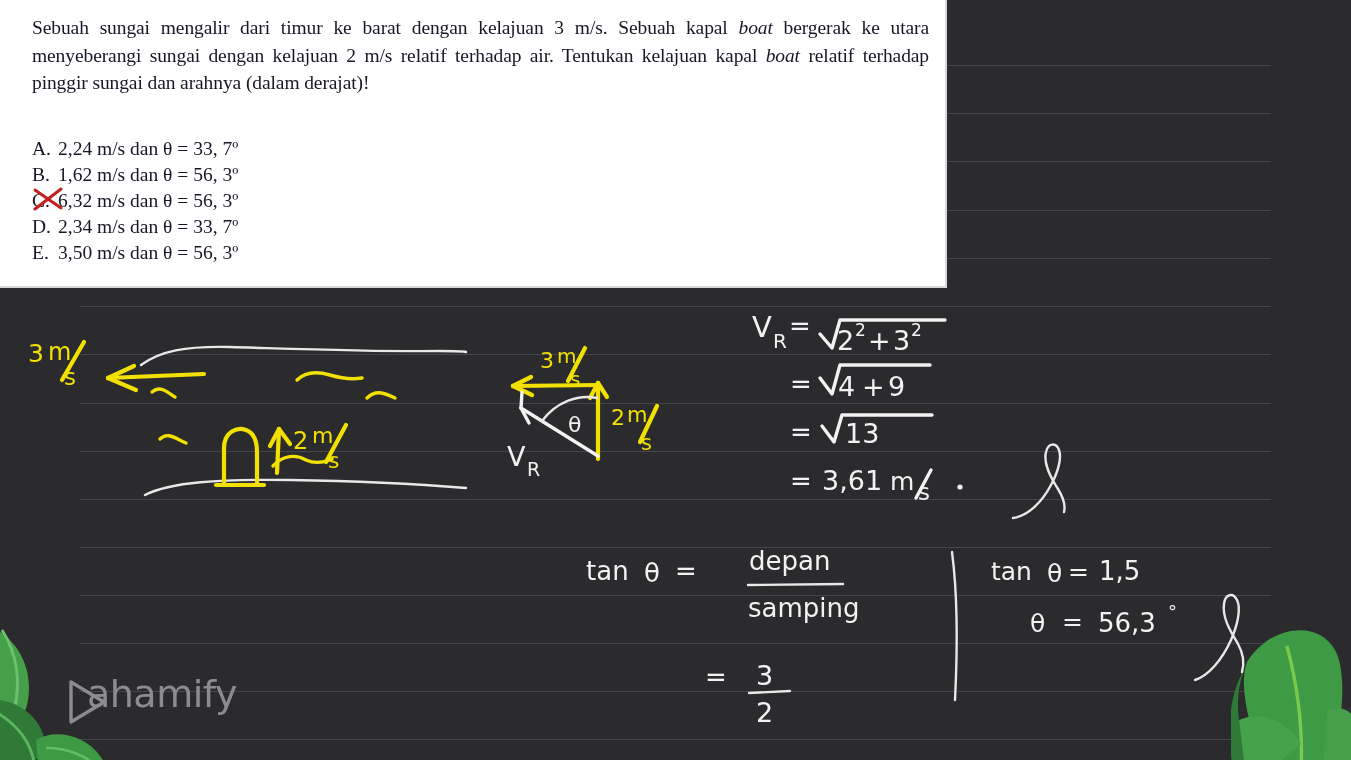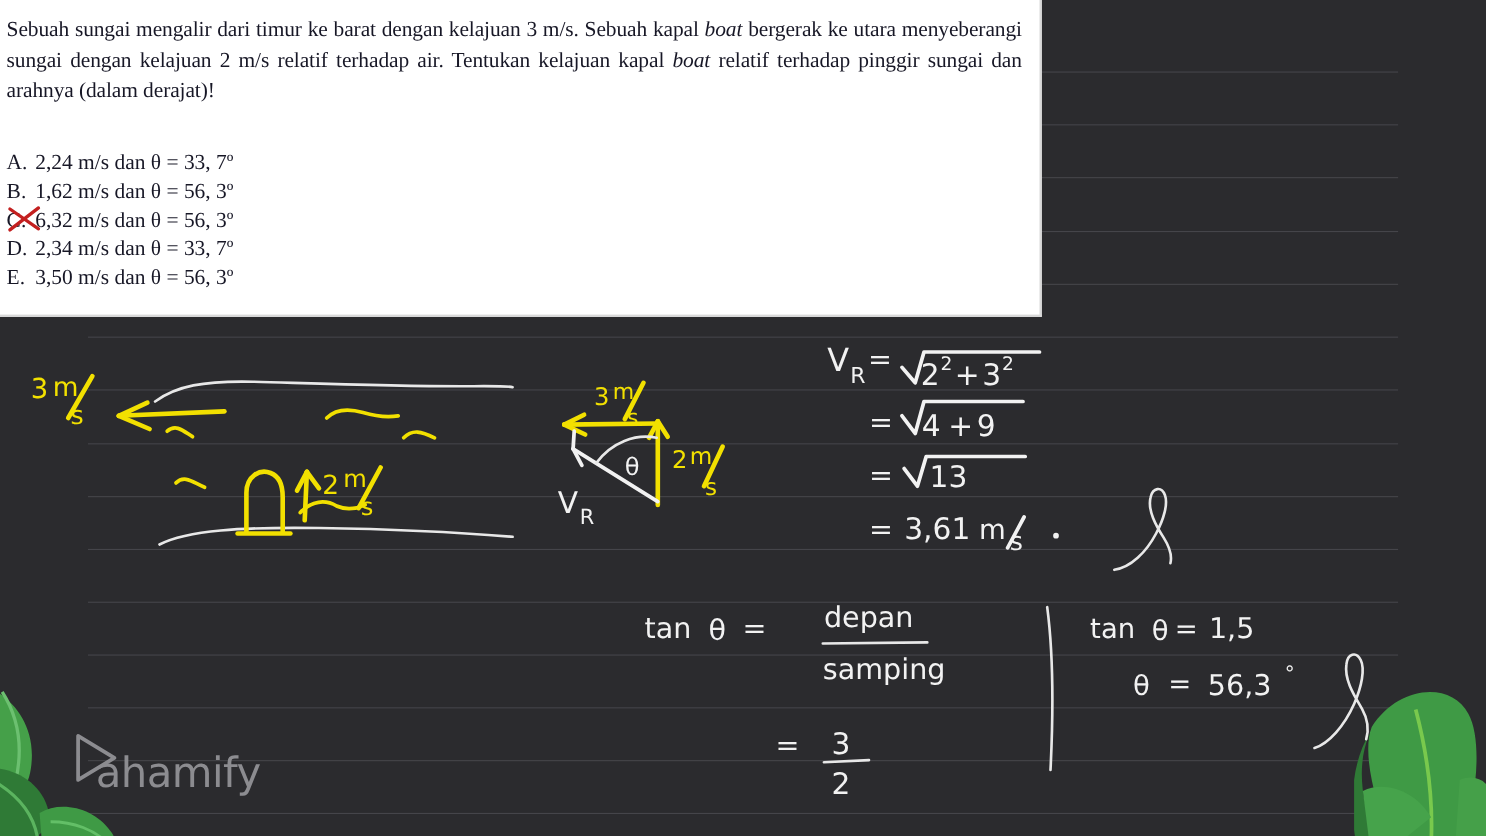--- a/index.html
+++ b/index.html
@@ -32,21 +32,21 @@
 
   
   #question-card {
     position: absolute;
     left: 0;
     top: 0;
     width: 947px;
     height: 288px;
     background: #ffffff;
     box-sizing: border-box;
-    padding: 14px 16px 8px 6px;
+    padding: 14px 16px 8px 32px;
     border-bottom: 2px solid #d9d9d9;
     border-right: 2px solid #d9d9d9;
   }
   #question-stem {
     color: #171726;
     font-size: 19.5px;
     line-height: 1.42;
     text-align: justify;
     font-family: "Liberation Serif", serif;
     margin: 0 0 6px 0;
@@ -98,21 +98,21 @@
   }
   .hw-w { fill: #f2f2f2; }
   .hw-y { fill: #f2e000; }
 
   
   #logo {
     position: absolute;
     left: 57px;
     top: 672px;
     display: flex;
-    align-items: flex-end;
+    align-items: flex-start;
     height: 52px;
   }
   #logo-text {
     color: #8c8c90;
     font-family: "DejaVu Sans", sans-serif;
     font-size: 38px;
     letter-spacing: -0.5px;
     margin-left: -30px;
     font-weight: 400;
   }

